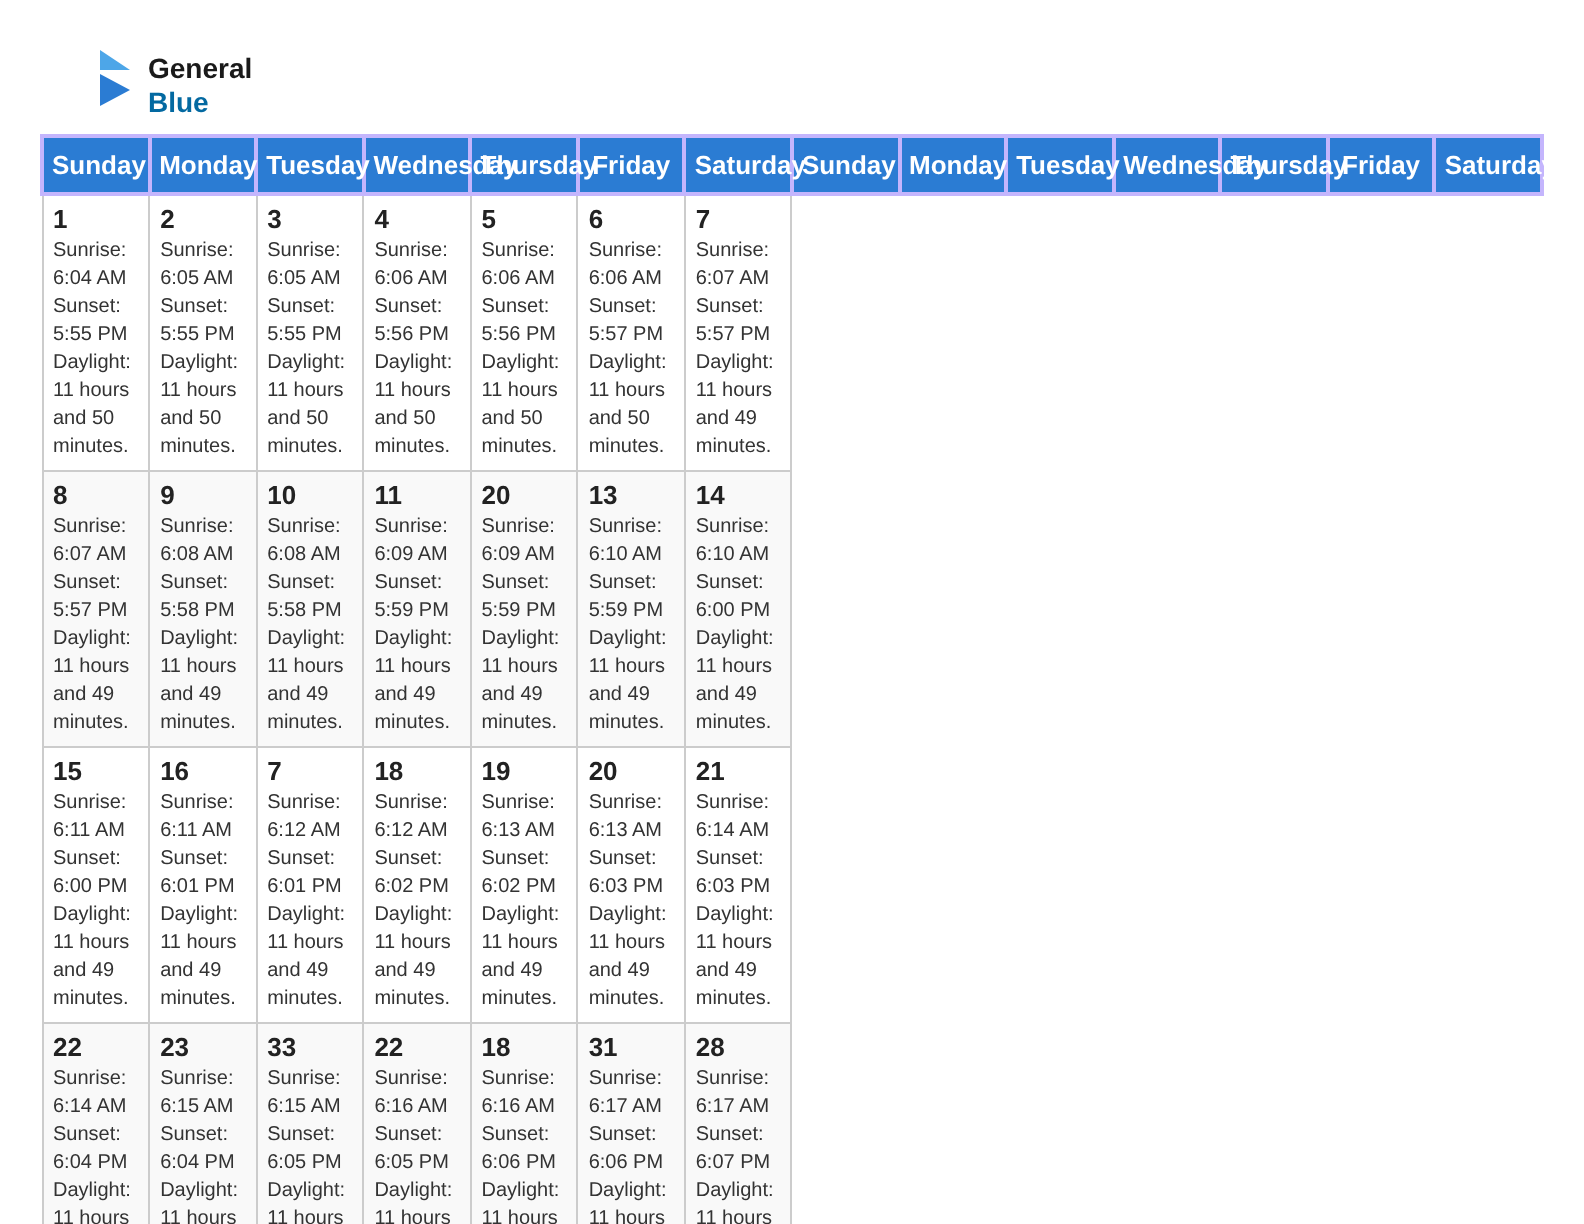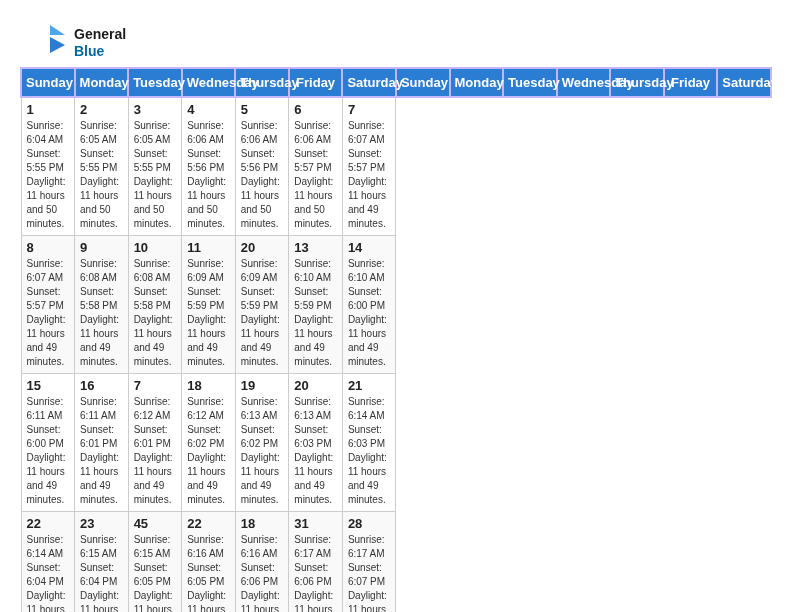--- a/index.html
+++ b/index.html
@@ -205,21 +205,21 @@
       <tr>
         <td>
         <span class="day-num">22</span>
         <span class="day-info">Sunrise: 6:14 AM<br>Sunset: 6:04 PM<br>Daylight: 11 hours and 49 minutes.</span>
       </td>
         <td>
         <span class="day-num">23</span>
         <span class="day-info">Sunrise: 6:15 AM<br>Sunset: 6:04 PM<br>Daylight: 11 hours and 49 minutes.</span>
       </td>
         <td>
-        <span class="day-num">45</span>
+        <span class="day-num">33</span>
         <span class="day-info">Sunrise: 6:15 AM<br>Sunset: 6:05 PM<br>Daylight: 11 hours and 49 minutes.</span>
       </td>
         <td>
         <span class="day-num">22</span>
         <span class="day-info">Sunrise: 6:16 AM<br>Sunset: 6:05 PM<br>Daylight: 11 hours and 49 minutes.</span>
       </td>
         <td>
         <span class="day-num">18</span>
         <span class="day-info">Sunrise: 6:16 AM<br>Sunset: 6:06 PM<br>Daylight: 11 hours and 49 minutes.</span>
       </td>

